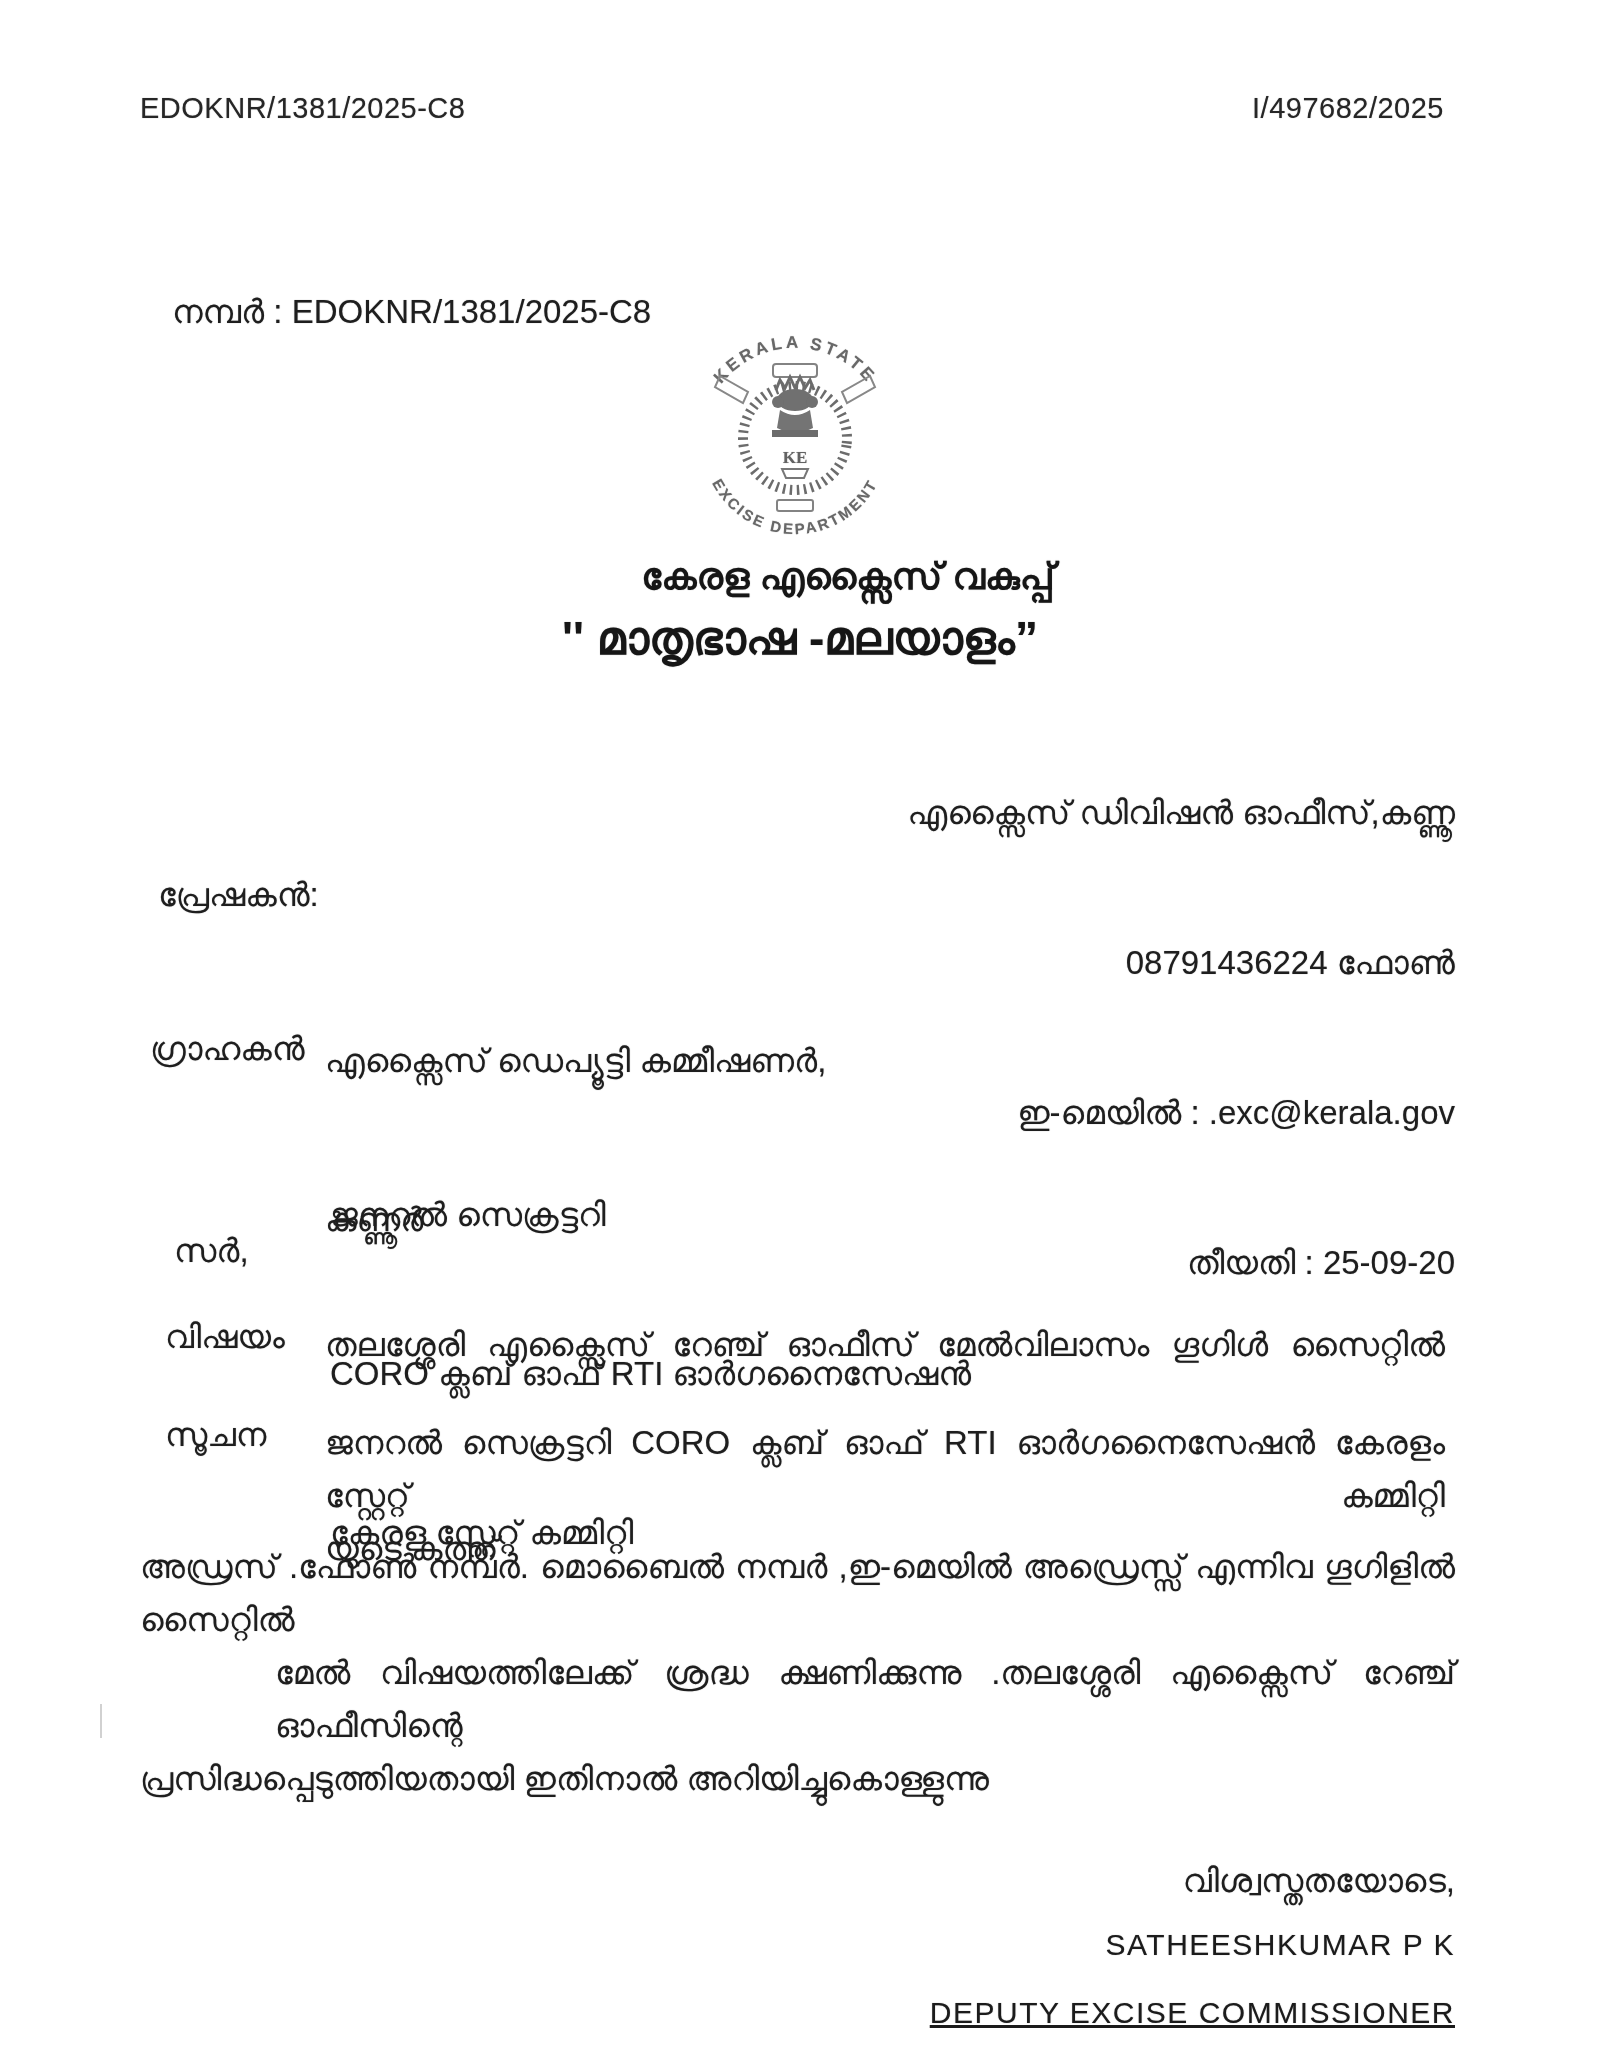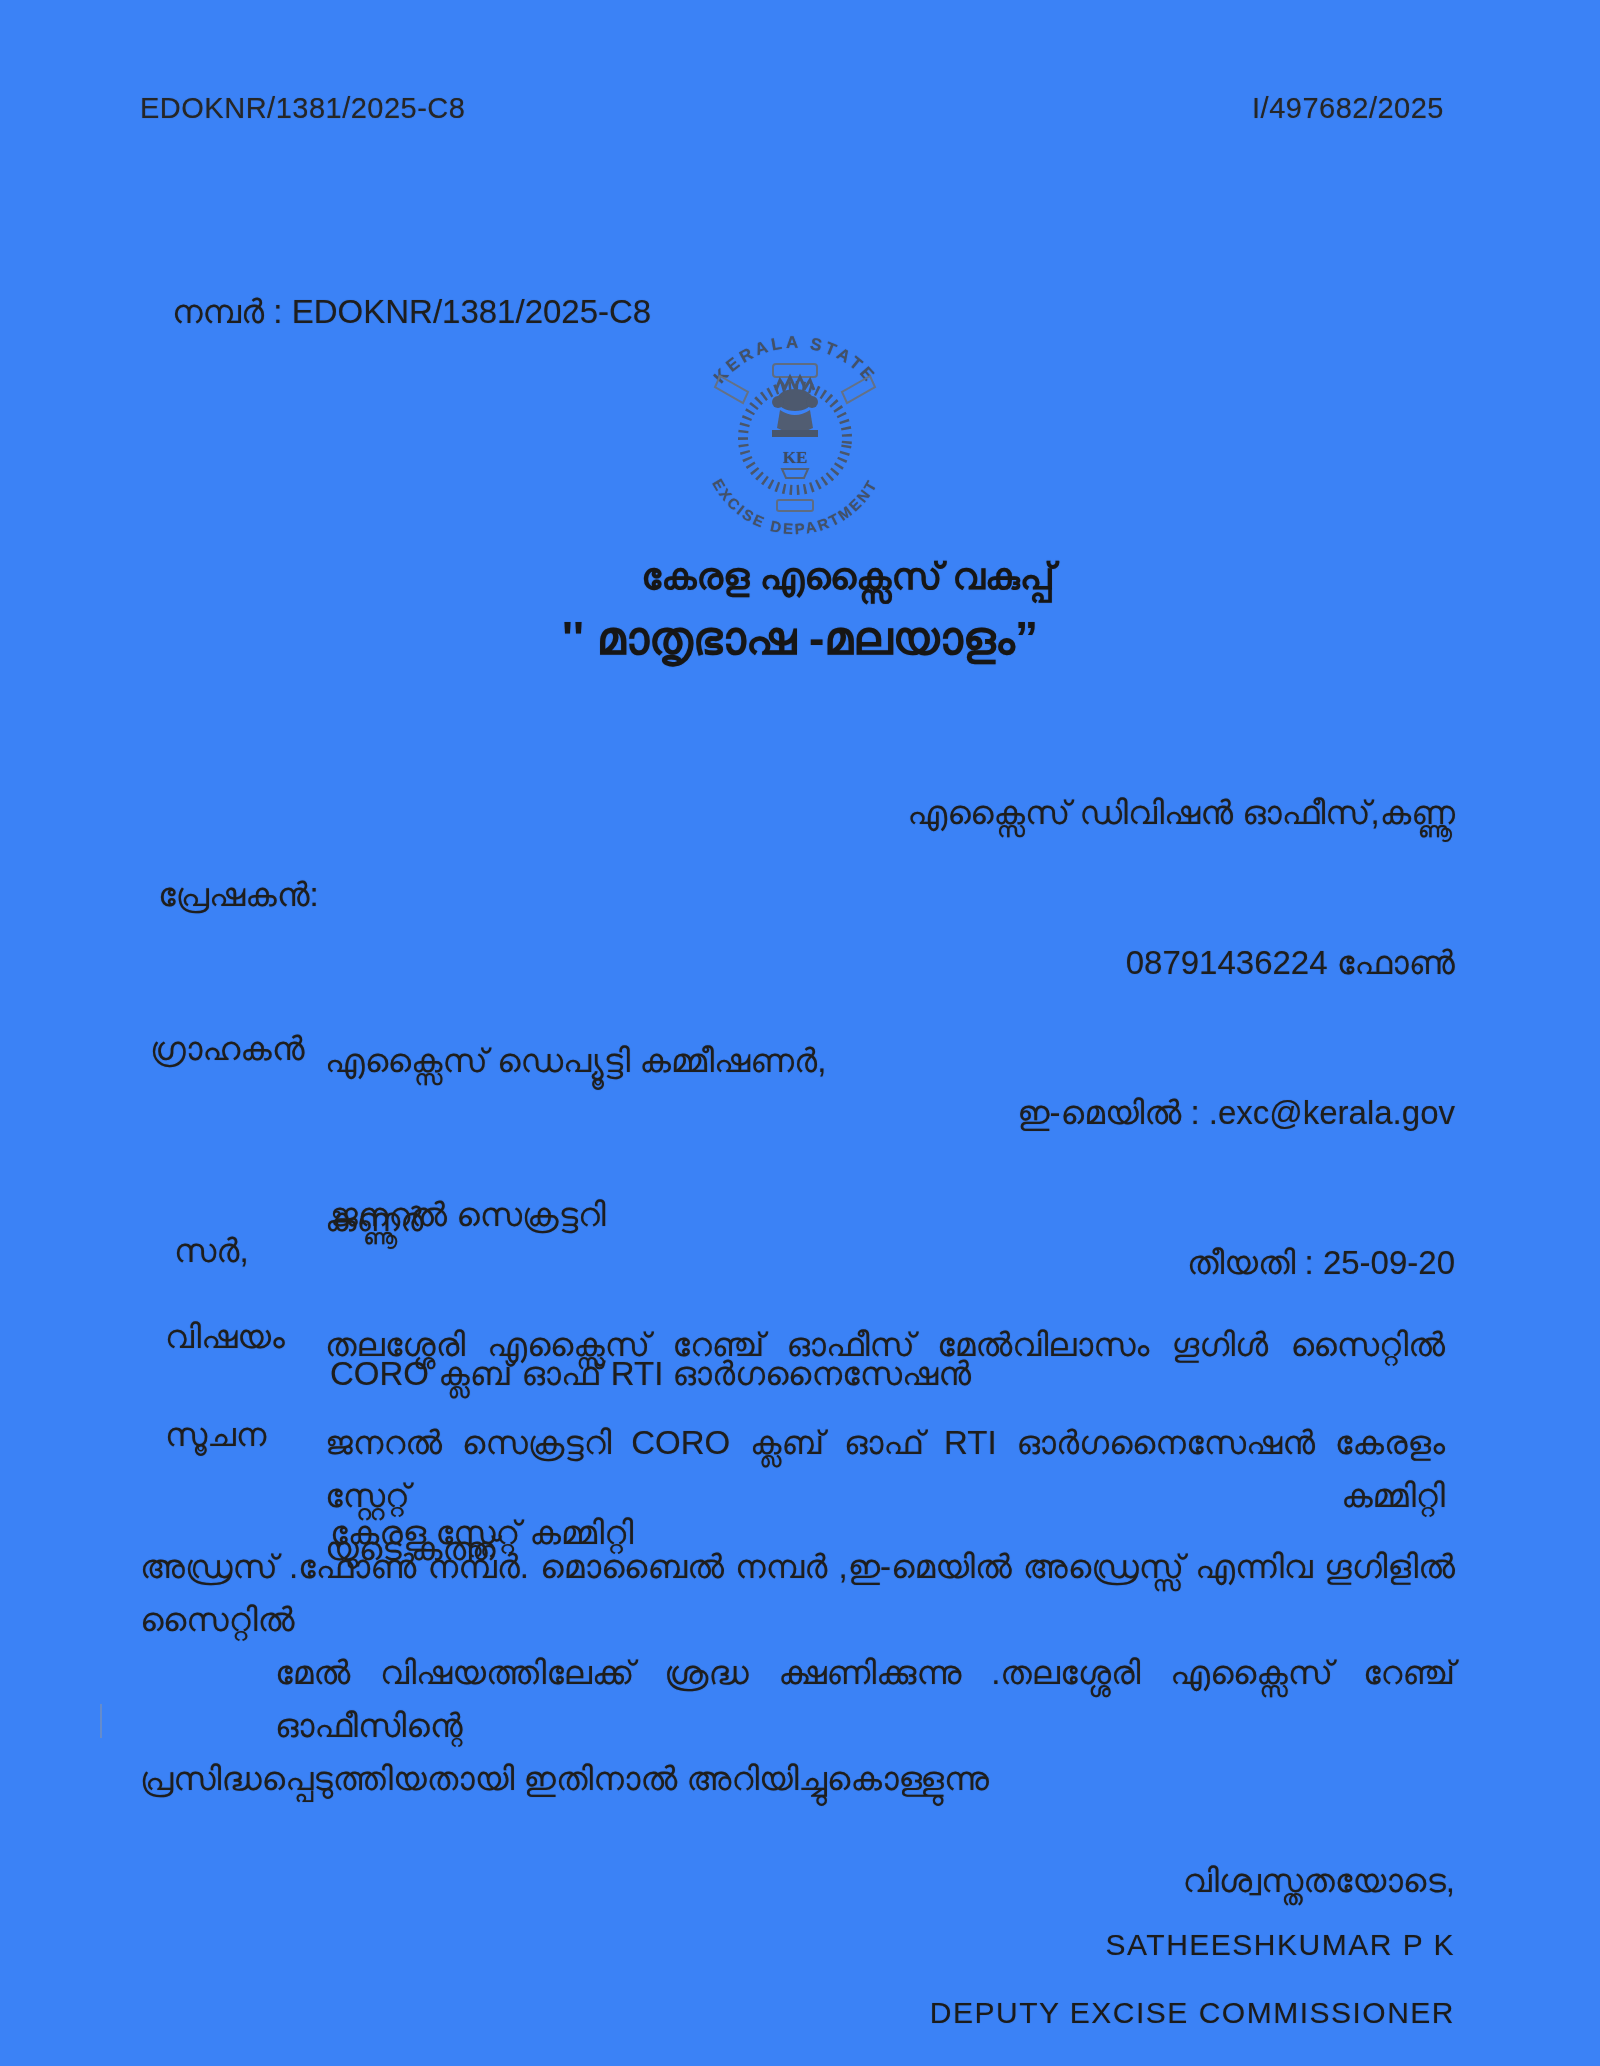--- a/index.html
+++ b/index.html
@@ -1,18 +1,18 @@
 <!DOCTYPE html>
 <html><head>
 <meta charset="utf-8">
 <style>
   html,body { margin:0; padding:0; background:#e9e9e9; }
   .page {
     position:relative; width:1600px; height:2066px; margin:0 auto;
-    background:#3b82f6; overflow:hidden;
+    background:#ffffff; overflow:hidden;
     font-family:"Liberation Sans", sans-serif;
     color:#202020;
     text-shadow:0 0 1px rgba(30,30,30,.45);
   }
   .t { position:absolute; white-space:pre; }
   .ref   { font-size:29px; letter-spacing:.5px; color:#262626; }
   .ml    { font-size:33px; color:#1e1e1e; }
   .title { font-size:37px; font-weight:700; color:#161616;padding-left:48px; }
   .motto { font-size:46px; font-weight:700; color:#161616; }
   .office { text-align:right; line-height:50px; }
@@ -108,15 +108,15 @@
   <div class="t ml block" style="left:140px; top:1540px; width:1315px; white-space:normal;">
     <div class="just">അഡ്രസ് .ഫോൺ നമ്പർ. മൊബൈൽ നമ്പർ ,ഇ-മെയിൽ അഡ്രെസ്സ് എന്നിവ ഗൂഗിളിൽ സൈറ്റിൽ</div>
     <div class="just" style="padding-left:135px;">മേൽ വിഷയത്തിലേക്ക് ശ്രദ്ധ ക്ഷണിക്കുന്നു .തലശ്ശേരി എക്സൈസ് റേഞ്ച് ഓഫീസിന്റെ</div>
     <div>പ്രസിദ്ധപ്പെടുത്തിയതായി ഇതിനാൽ അറിയിച്ചുകൊള്ളുന്നു</div>
   </div>
 
   <div class="artifact" style="left:100px; top:1704px; width:2px; height:34px;"></div>
 
   <div class="t ml" style="right:145px; top:1862px; text-align:right;">വിശ്വസ്തതയോടെ,</div>
   <div class="t sig-en" style="right:145px; top:1928px; text-align:right;">SATHEESHKUMAR P K</div>
-  <div class="t sig-en" style="right:145px; top:1996px; text-align:center;">DEPUTY EXCISE COMMISSIONER</div>
+  <div class="t sig-en" style="right:145px; top:1996px; text-align:center;text-decoration:underline;">DEPUTY EXCISE COMMISSIONER</div>
 
 </div>
 
 </body></html>

